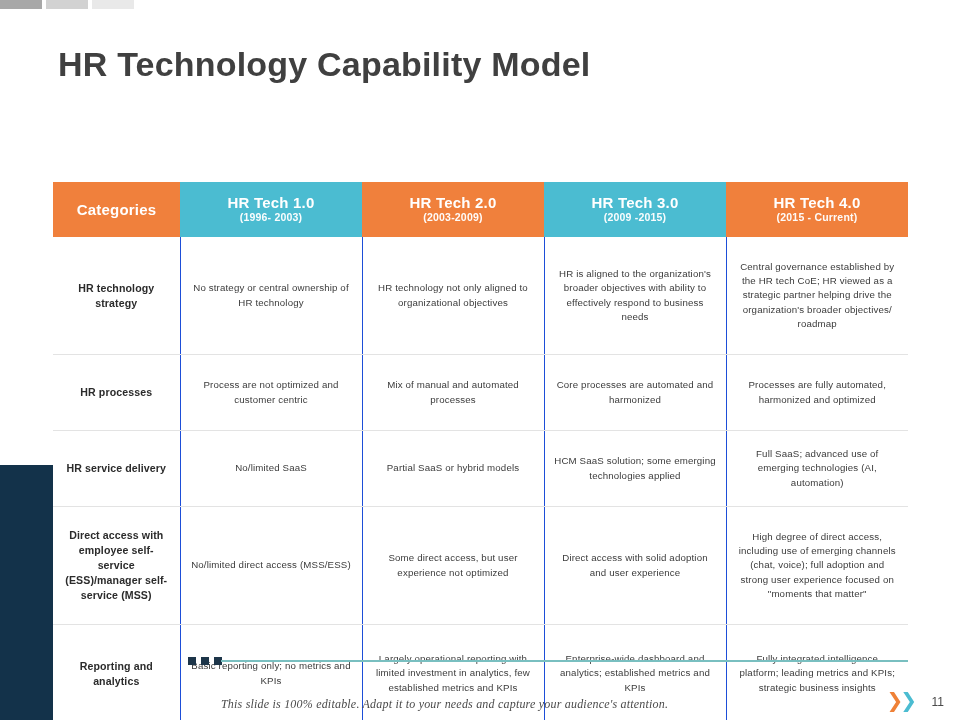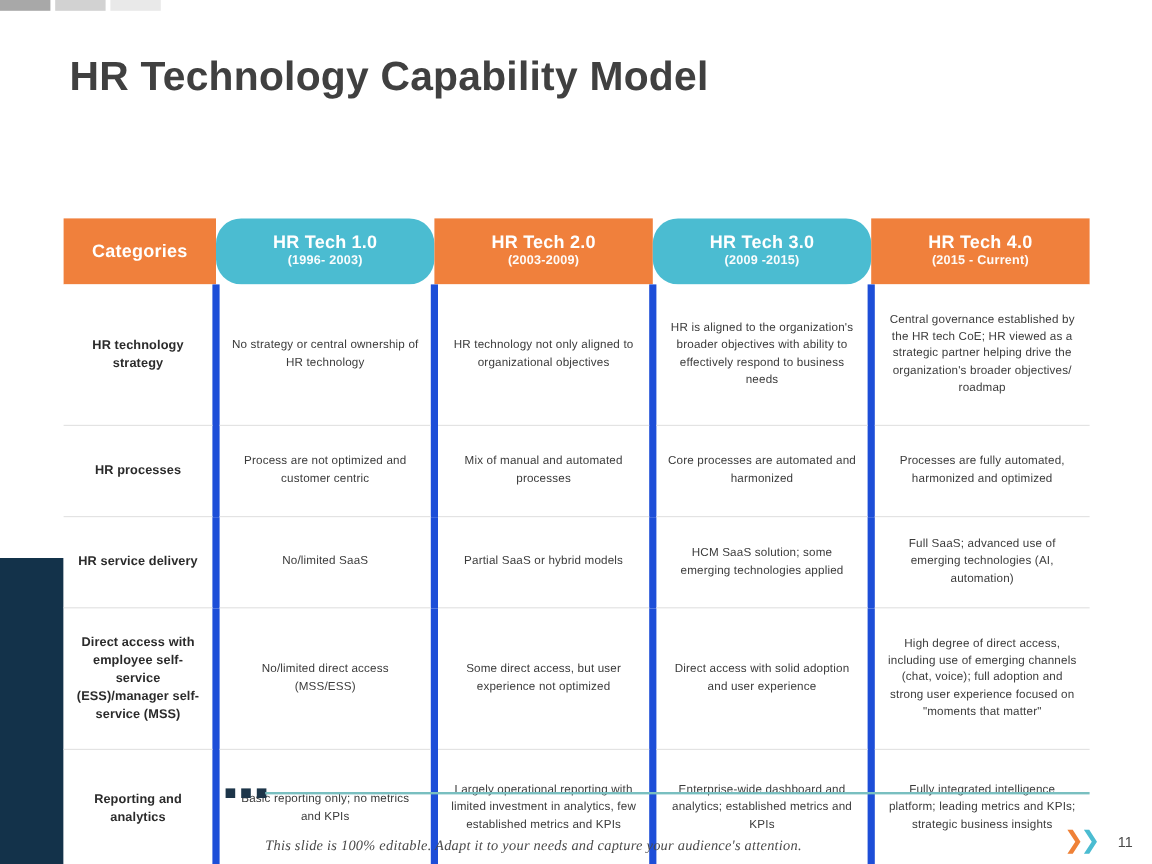--- a/index.html
+++ b/index.html
@@ -99,21 +99,21 @@
   thead th {
     height: 49px;
     vertical-align: middle;
     text-align: center;
     color: #ffffff;
     padding: 3px 6px;
     border: none;
     margin-left: 13px;
   }
   th.hdr-orange { background: #f0803c; }
-  th.hdr-teal   { background: #4bbcd1; border-radius: 21px; }
+  th.hdr-teal   { background: #4bbcd1; }
   .hdr-main {
     display: block;
     font-size: 15px;
     font-weight: bold;
     line-height: 1.15;
     letter-spacing: 0.2px;
   }
   .hdr-sub {
     display: block;
     font-size: 10.5px;
@@ -121,21 +121,21 @@
     letter-spacing: 0.2px;
     opacity: 0.97;
   }
   th.hdr-categories .hdr-main {
     font-size: 15px;
     font-weight: bold;
   }
 
   tbody td {
     border-bottom: 1px solid #e3e3e3;
-    border-right: 6px solid #1d4ed8;
+    border-right: 1px solid #1d4ed8;
     vertical-align: middle;
     text-align: center;
     padding: 10px 9px;
     font-size: 9.7px;
     color: #3b3b3b;
     line-height: 1.45;
     letter-spacing: 0.15px;
     background: #ffffff;
   }
   tbody tr td:last-child { border-right: none; }

